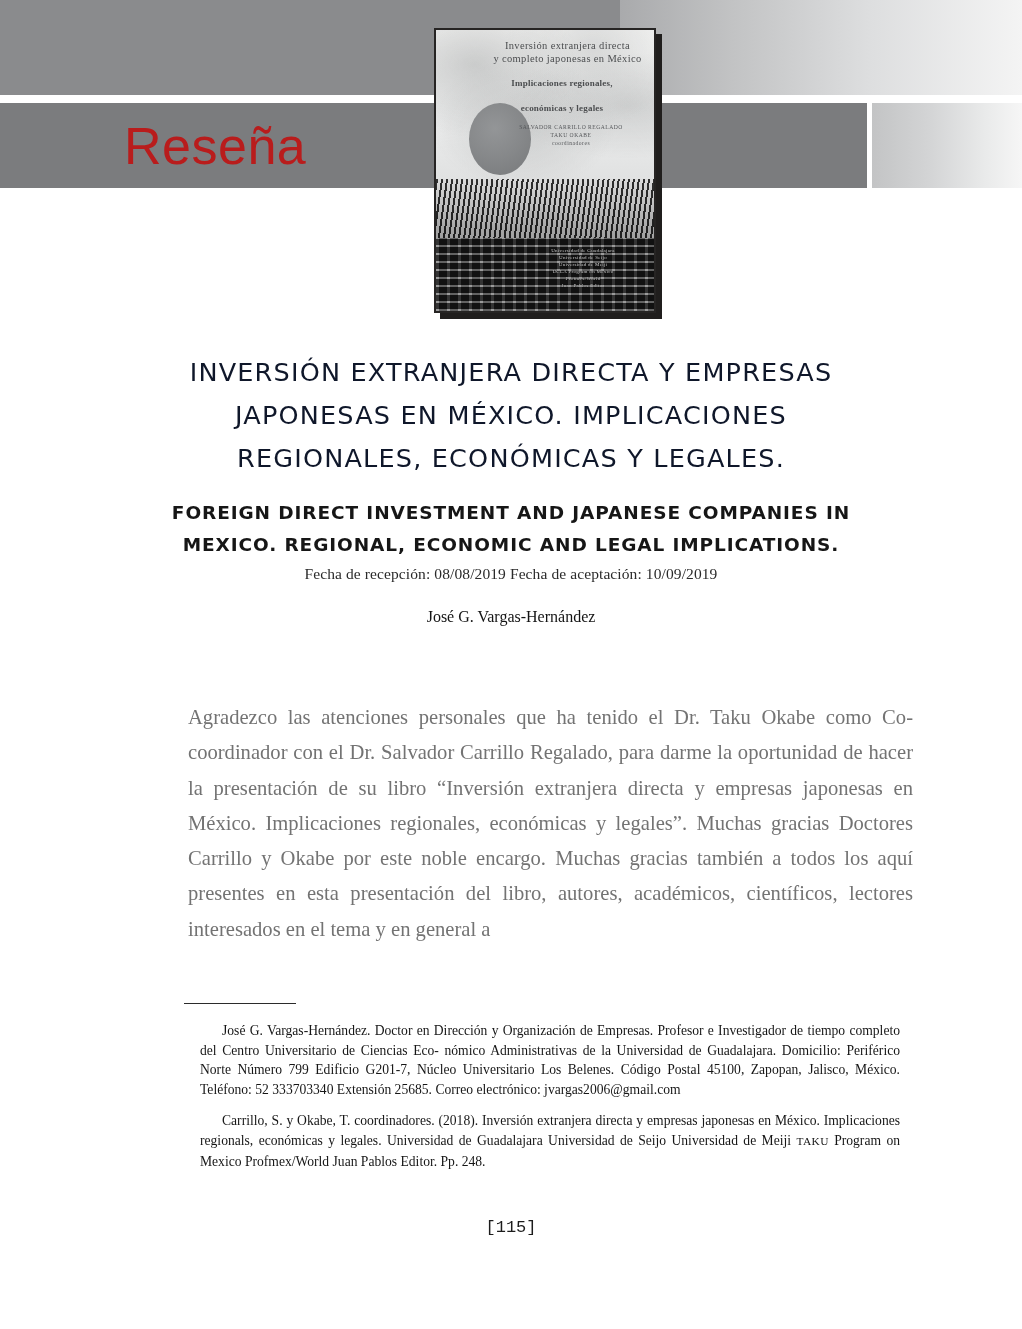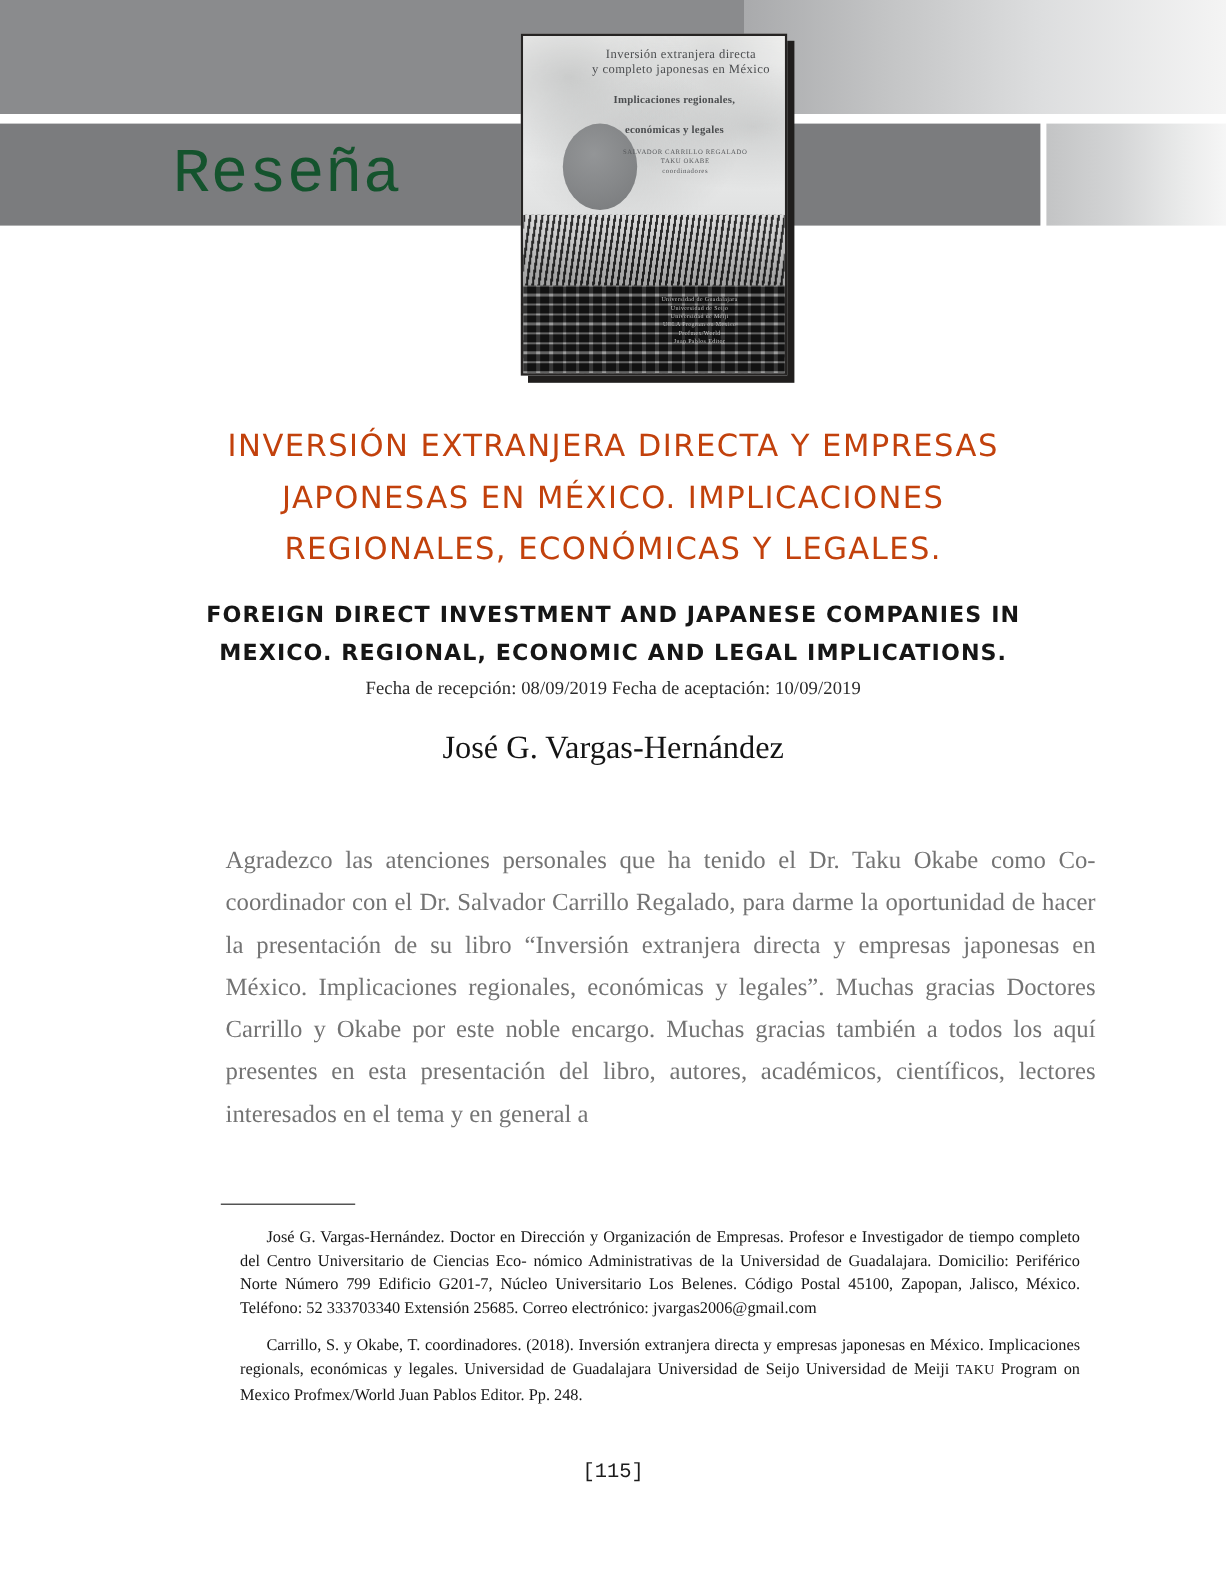--- a/index.html
+++ b/index.html
@@ -52,26 +52,26 @@
   .band-main-right {
     position: absolute;
     left: 872px; top: 103px;
     width: 150px;
     height: 85px;
     background: linear-gradient(to right, #c3c4c5 0%, #d4d5d6 40%, #e9eaea 75%, #f6f6f6 100%);
   }
 
   #reseña-title {
     position: absolute;
-    left: 144px;
+    left: 124px;
     top: 108px;
-    font-family: Liberation Mono, monospace;
+    font-family: Liberation Sans, sans-serif;
     font-size: 52px;
     line-height: 76px;
-    color: #14532d;
+    color: #b91c1c;
     letter-spacing: 0.5px;
     font-weight: 400;
     z-index: 5;
   }
 
   
   #book-cover-wrap {
     position: absolute;
     left: 434px;
     top: 28px;
@@ -192,21 +192,21 @@
     position: absolute;
     left: 160px;
     top: 334px;
     width: 702px;
     text-align: center;
     font-family: "DejaVu Sans", "Liberation Sans", sans-serif;
     font-size: 25.5px;
     line-height: 43px;
     letter-spacing: 1.2px;
     font-weight: 400;
-    color: #c2410c;
+    color: #0f172a;
   }
   #article-subtitle {
     position: absolute;
     left: 160px;
     top: 482px;
     width: 702px;
     text-align: center;
     font-family: "DejaVu Sans", "Liberation Sans", sans-serif;
     font-size: 18.5px;
     line-height: 32px;
@@ -222,21 +222,21 @@
     font-size: 15.5px;
     letter-spacing: .1px;
     color: #2a2a2a;
   }
   #author-name {
     position: absolute;
     left: 160px;
     top: 608px;
     width: 702px;
     text-align: center;
-    font-size: 27px;
+    font-size: 16px;
     color: #141414;
   }
 
   
   #body-copy {
     position: absolute;
     left: 188px;
     top: 700px;
     width: 725px;
     font-size: 20.6px;
@@ -322,21 +322,21 @@
       <div>Universidad de Meiji</div>
       <div>UCLA Program on Mexico</div>
       <div>Profmex/World</div>
       <div>Juan Pablos Editor</div>
     </div>
   </div>
 </div>
 
 <h1 id="article-title">INVERSIÓN EXTRANJERA DIRECTA Y EMPRESAS JAPONESAS EN MÉXICO. IMPLICACIONES REGIONALES, ECONÓMICAS Y LEGALES.</h1>
 <h2 id="article-subtitle">FOREIGN DIRECT INVESTMENT AND JAPANESE COMPANIES IN MEXICO. REGIONAL, ECONOMIC AND LEGAL IMPLICATIONS.</h2>
-<div id="dates-line">Fecha de recepción: 08/09/2019  Fecha de aceptación: 10/09/2019</div>
+<div id="dates-line">Fecha de recepción: 08/08/2019  Fecha de aceptación: 10/09/2019</div>
 <div id="author-name">José G. Vargas-Hernández</div>
 
 <div id="body-copy">Agradezco las atenciones personales que ha tenido el Dr. Taku Okabe como Co-coordinador con el Dr. Salvador Carrillo Regalado, para darme la oportunidad de hacer la presentación de su libro “Inversión extranjera directa y empresas japonesas en México. Implicaciones regionales, económicas y legales”. Muchas gracias Doctores Carrillo y Okabe por este noble encargo. Muchas gracias también a todos los aquí presentes en esta presentación del libro, autores, académicos, científicos, lectores interesados en el tema y en general a</div>
 
 <div id="footnote-rule"></div>
 <div id="footnotes">
   <p class="fn-para">José G. Vargas-Hernández. Doctor en Dirección y Organización de Empresas. Profesor e Investigador de tiempo completo del Centro Universitario de Ciencias Eco- nómico Administrativas de la Universidad de Guadalajara. Domicilio: Periférico Norte Número 799 Edificio G201-7, Núcleo Universitario Los Belenes. Código Postal 45100, Zapopan, Jalisco, México. Teléfono: 52 333703340 Extensión 25685. Correo electrónico: jvargas2006@gmail.com</p>
   <p class="fn-para"><span>Carrillo, S. y Okabe, T. coordinadores. (2018). Inversión extranjera directa y empresas japonesas en México. Implicaciones regionals, económicas y legales. Universidad de Guadalajara Universidad de Seijo Universidad de Meiji </span><span class="smallcaps">TAKU</span><span> Program on Mexico Profmex/World Juan Pablos Editor. Pp. 248.</span></p>
 </div>
 

